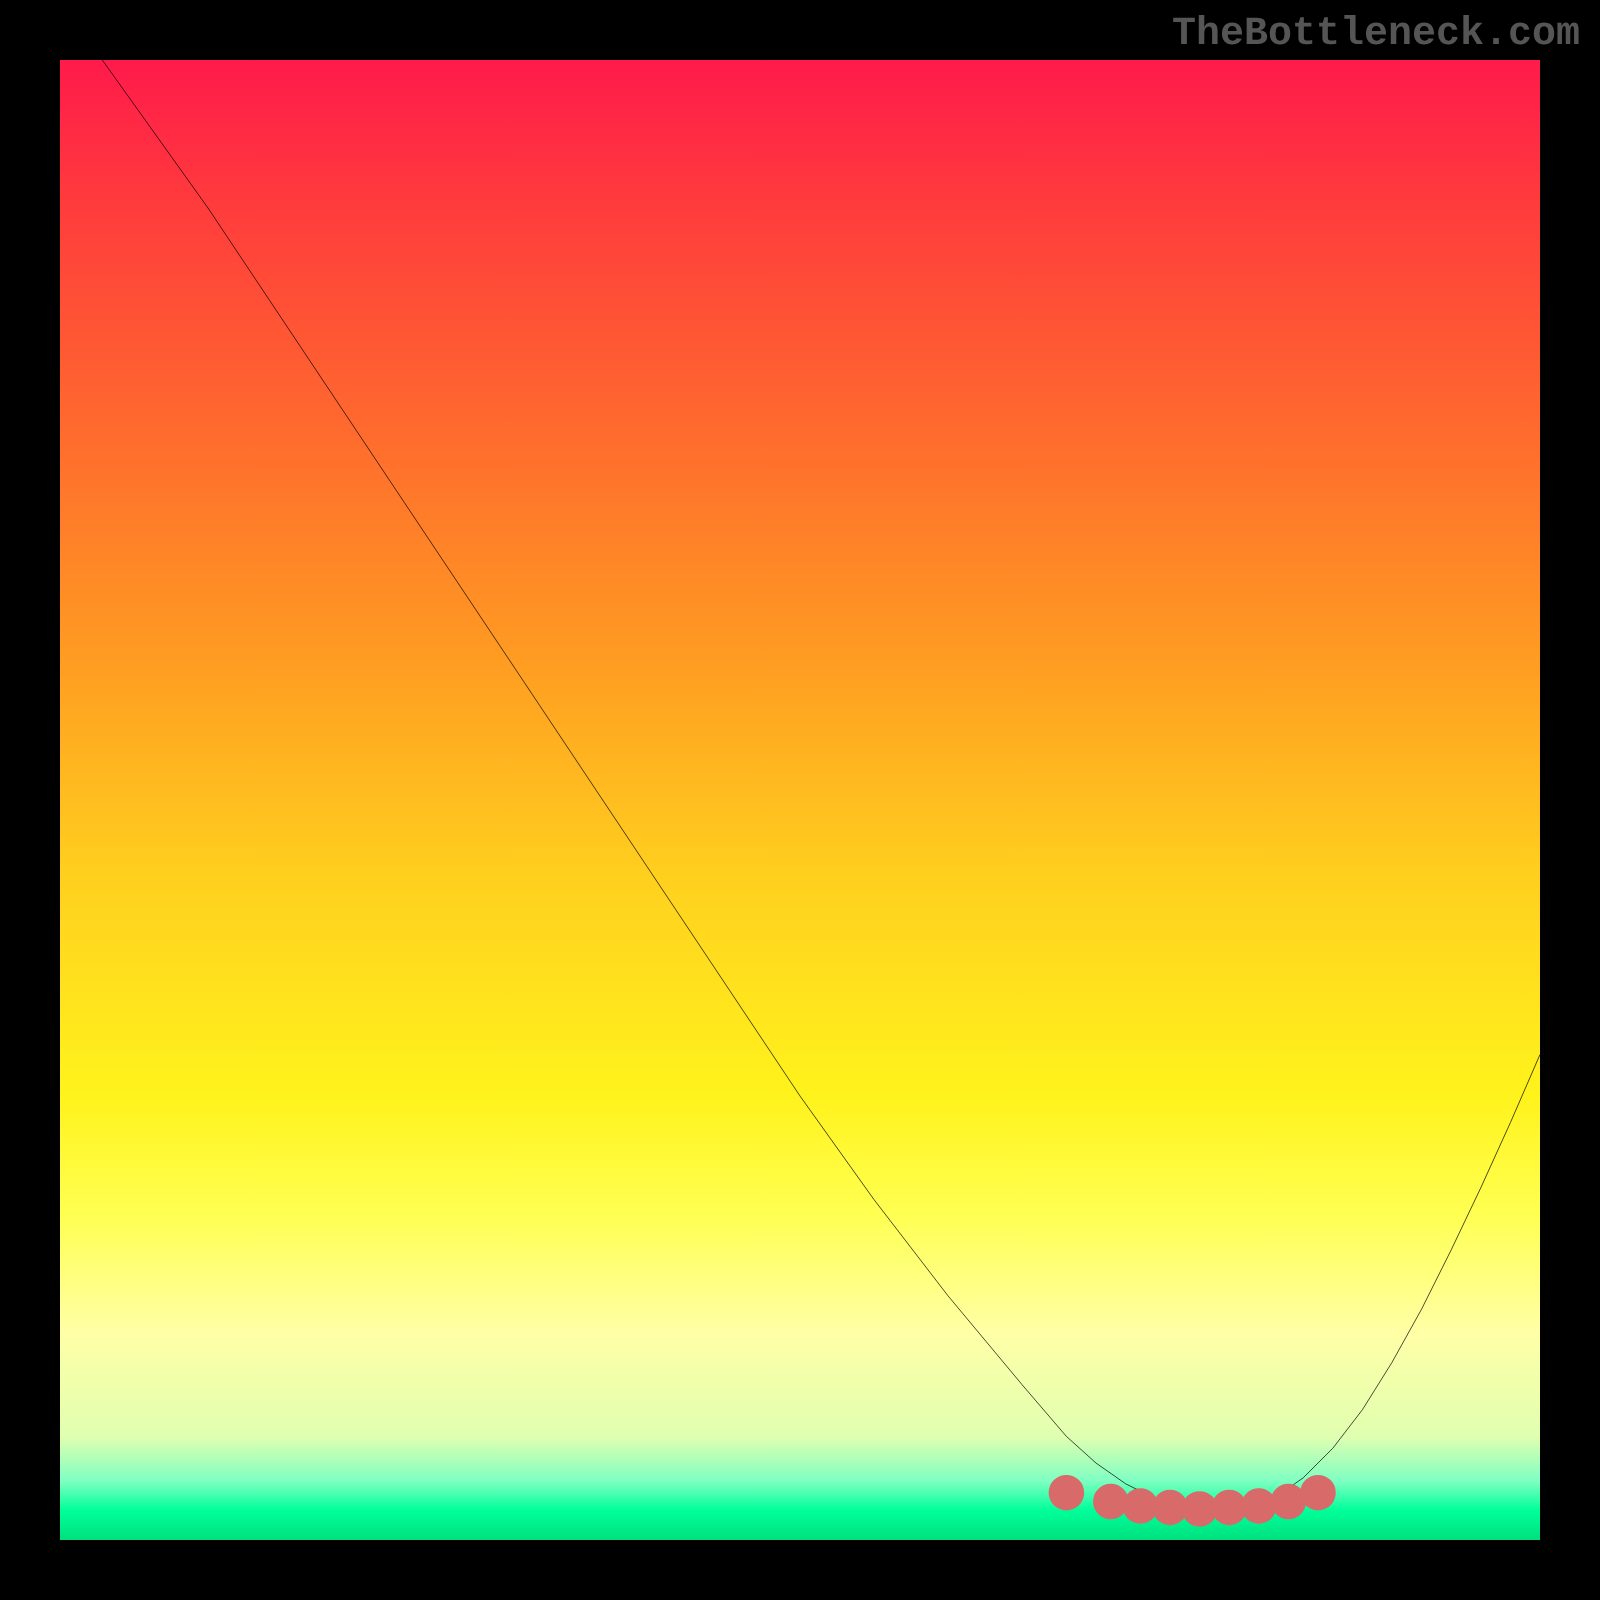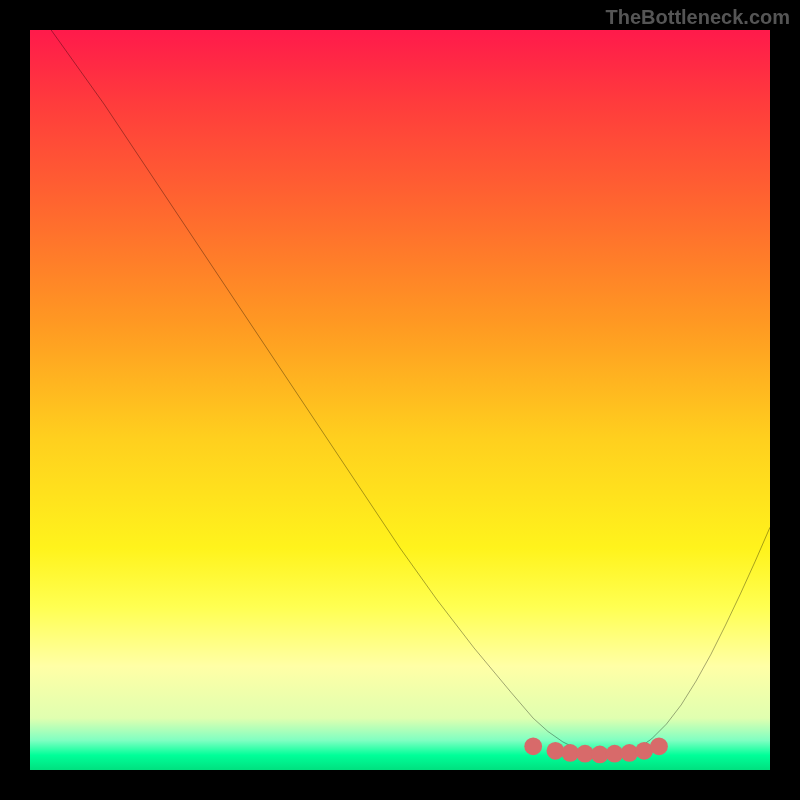--- a/index.html
+++ b/index.html
@@ -9,20 +9,21 @@
     height: 800px;
     background: #000;
     overflow: hidden;
     font-family: Arial, Helvetica, sans-serif;
   }
   .outer {
     width: 800px;
     height: 800px;
     background: #000;
     position: relative;
+    font-family: Liberation Mono, monospace;
   }
   .plot-wrap {
     position: absolute;
     left: 30px;
     top: 30px;
     width: 740px;
     height: 740px;
     overflow: hidden;
   }
   .gradient-bg {

